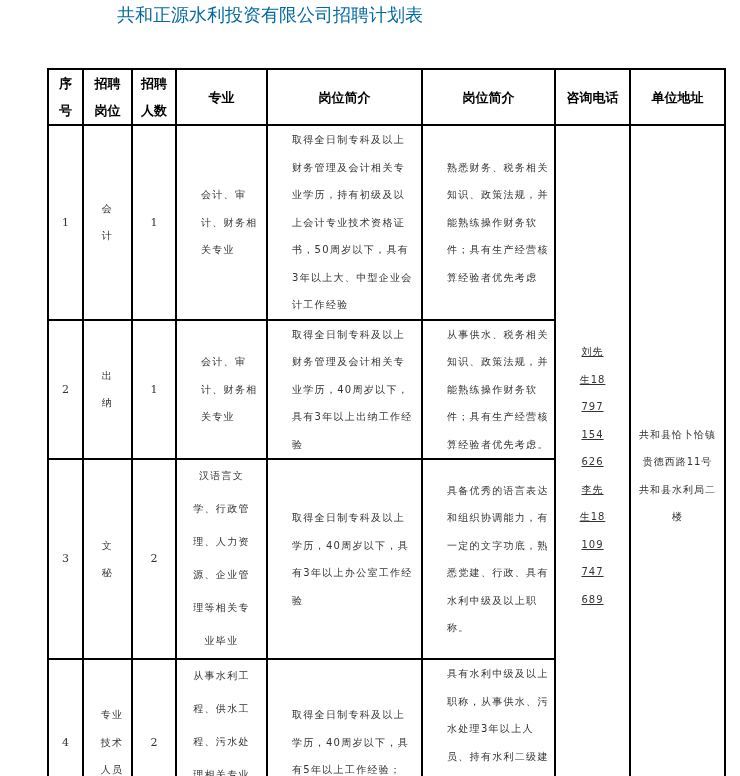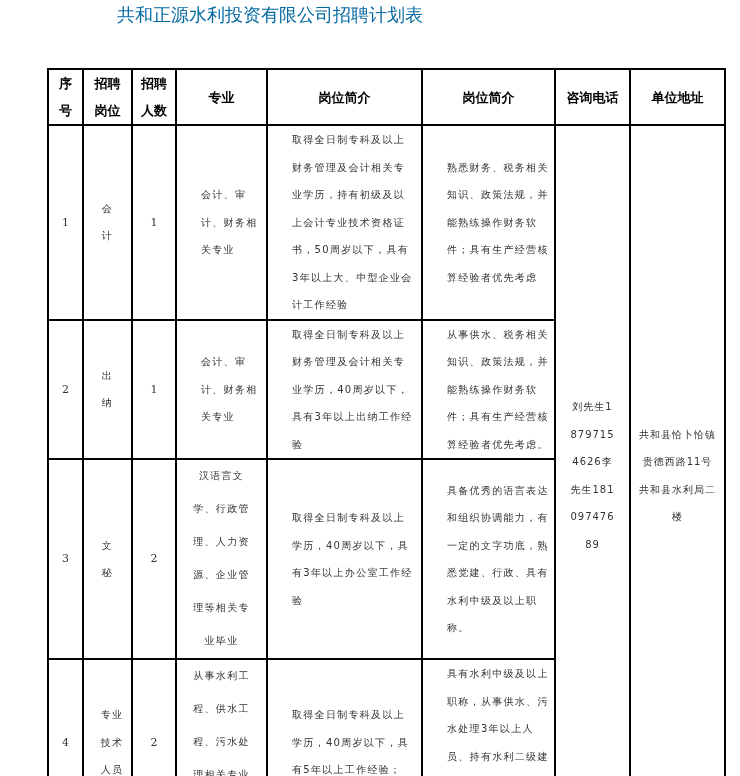--- a/index.html
+++ b/index.html
@@ -52,21 +52,21 @@
   </thead>
   <tbody>
     <tr class="r1">
       <td class="num">1</td>
       <td class="ctr">会计</td>
       <td class="num">1</td>
       <td class="left">会计、审计、财务相关专业</td>
       <td class="left">取得全日制专科及以上财务管理及会计相关专业学历，持有初级及以上会计专业技术资格证书，50周岁以下，具有3年以上大、中型企业会计工作经验</td>
       <td class="left">熟悉财务、税务相关知识、政策法规，并能熟练操作财务软件；具有生产经营核算经验者优先考虑</td>
       <td rowspan="4">
-        <div class="contact" style="padding:0 13px;word-break:break-all;">刘先生18797154626李先生18109747689</div>
+        <div class="contact" style="padding:0 22px;word-break:break-all;text-decoration:underline;">刘先生18797154626李先生18109747689</div>
       </td>
       <td rowspan="4">
         <div class="addr" style="padding:0 7px;">共和县恰卜恰镇贵德西路11号共和县水利局二楼</div>
       </td>
     </tr>
     <tr class="r2">
       <td class="num">2</td>
       <td class="ctr">出纳</td>
       <td class="num">1</td>
       <td class="left">会计、审计、财务相关专业</td>

